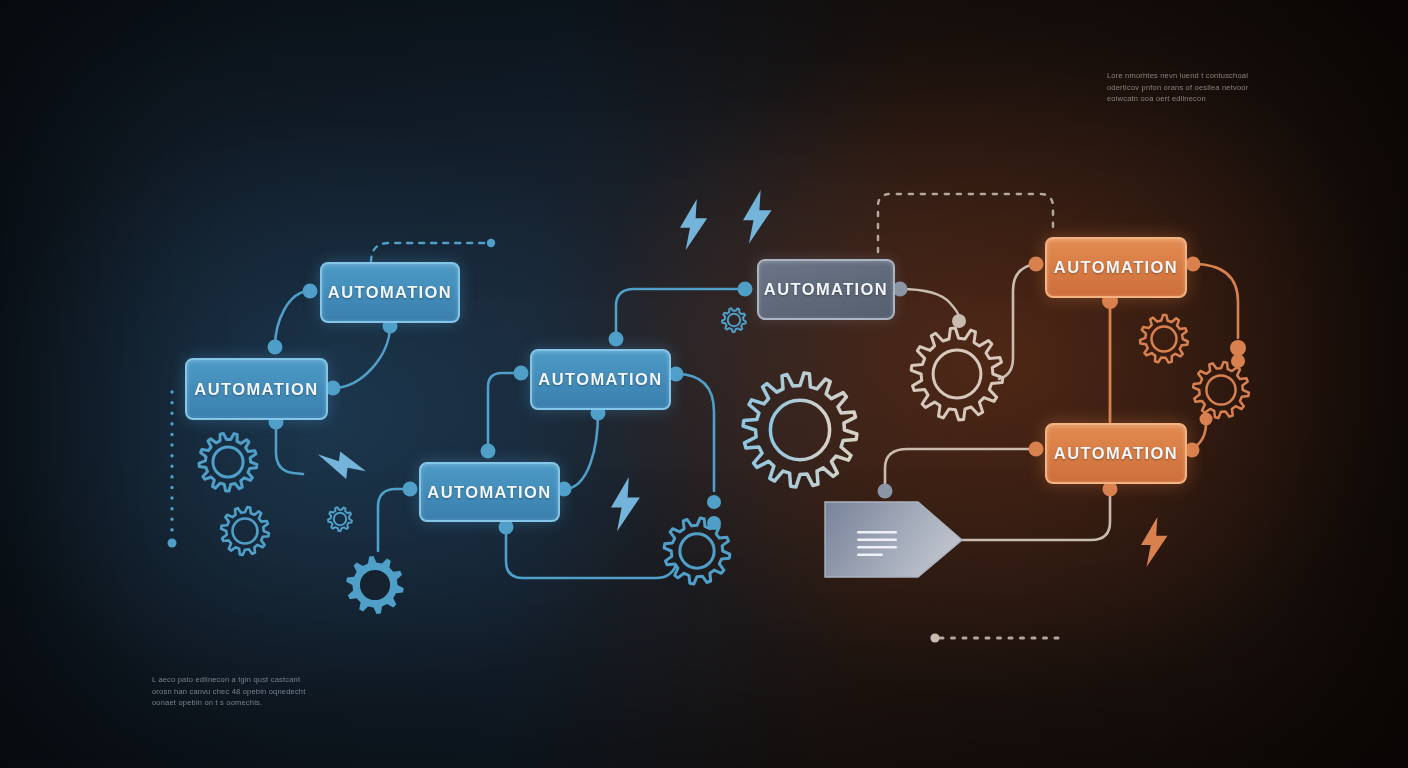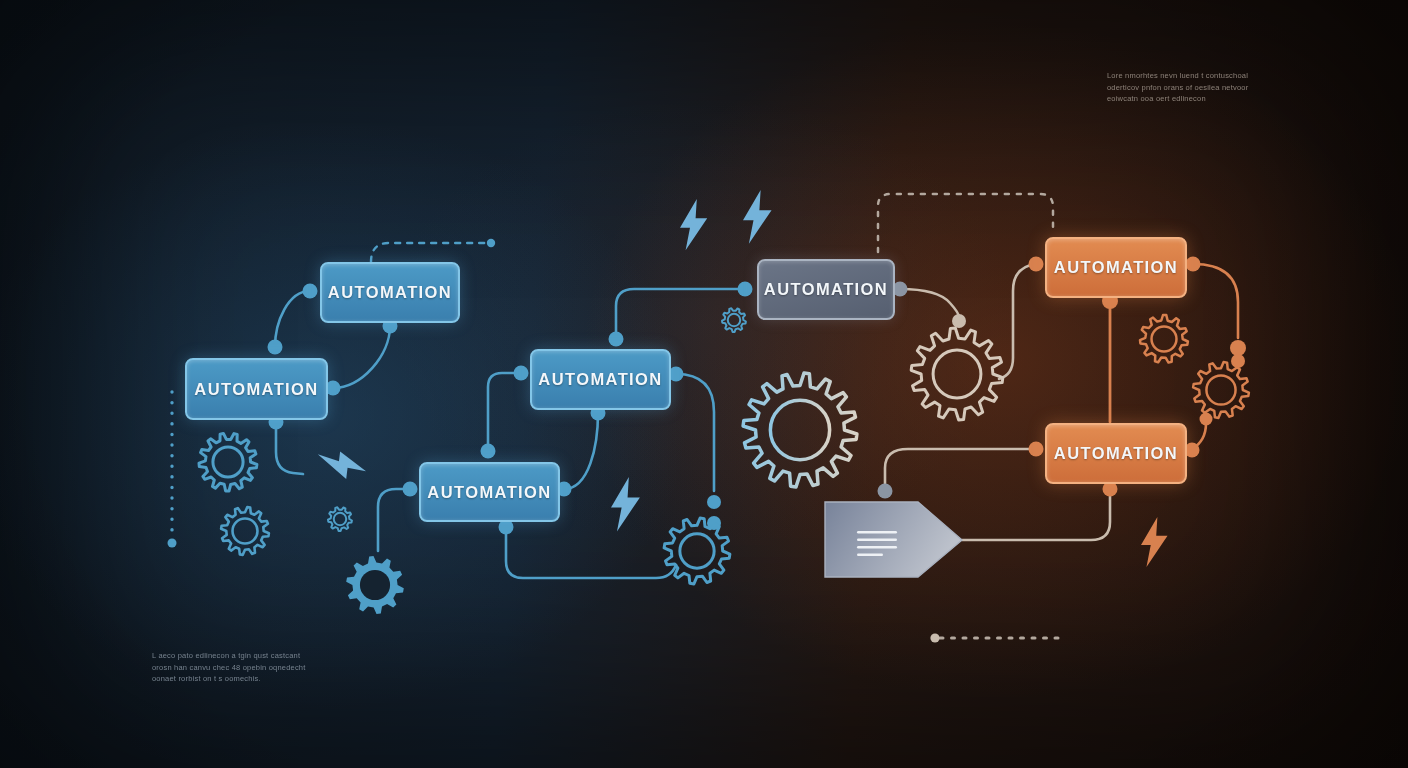--- a/index.html
+++ b/index.html
@@ -213,19 +213,19 @@
     </div>
   <div class="node orange" style="left:1045px;top:423px;width:138px;height:57px">
       <span>AUTOMATION</span>
     </div>
 
   <div class="blurb tr" style="left:1107px;top:70px;width:160px">
     <div>Lore nmorhtes nevn luend t contuschoal</div>
     <div>oderticov pnfon orans of oesilea netvoor</div>
     <div>eoiwcatn ooa oert edlinecon</div>
   </div>
-  <div class="blurb bl" style="left:152px;top:650px;width:170px">
+  <div class="blurb bl" style="left:152px;top:674px;width:170px">
     <div>L aeco pato edlinecon a tgin qust castcant</div>
     <div>orosn han canvu chec 48 opebin oqnedecht</div>
-    <div>oonaet rorbist on t s oomechis.</div>
+    <div>oonaet opebin on t s oomechis.</div>
   </div>
 
 </div>
 
 </body></html>

